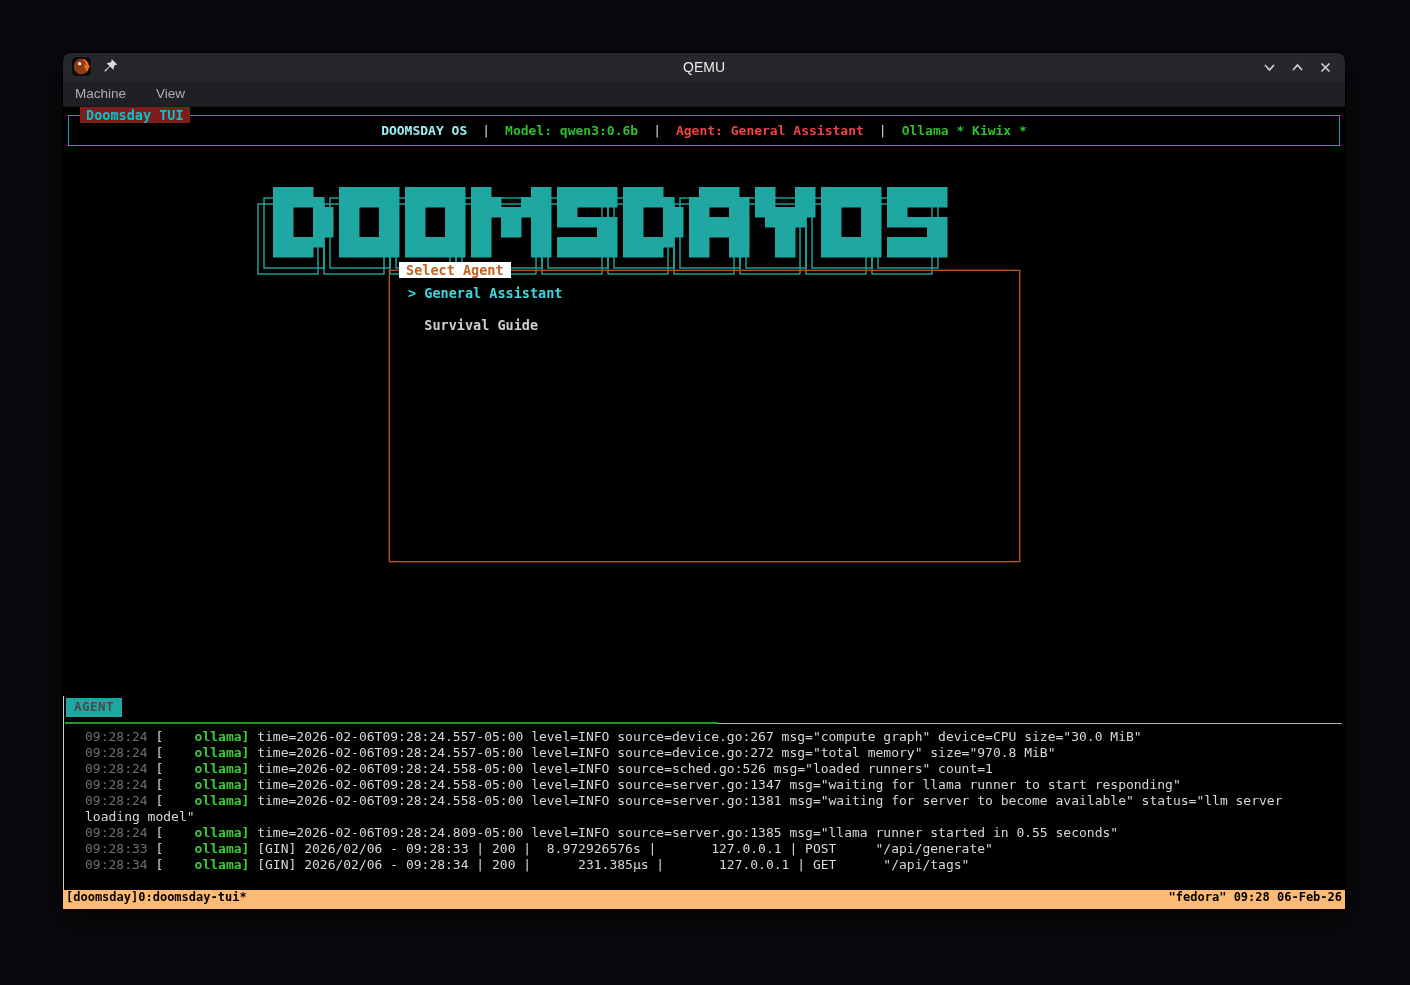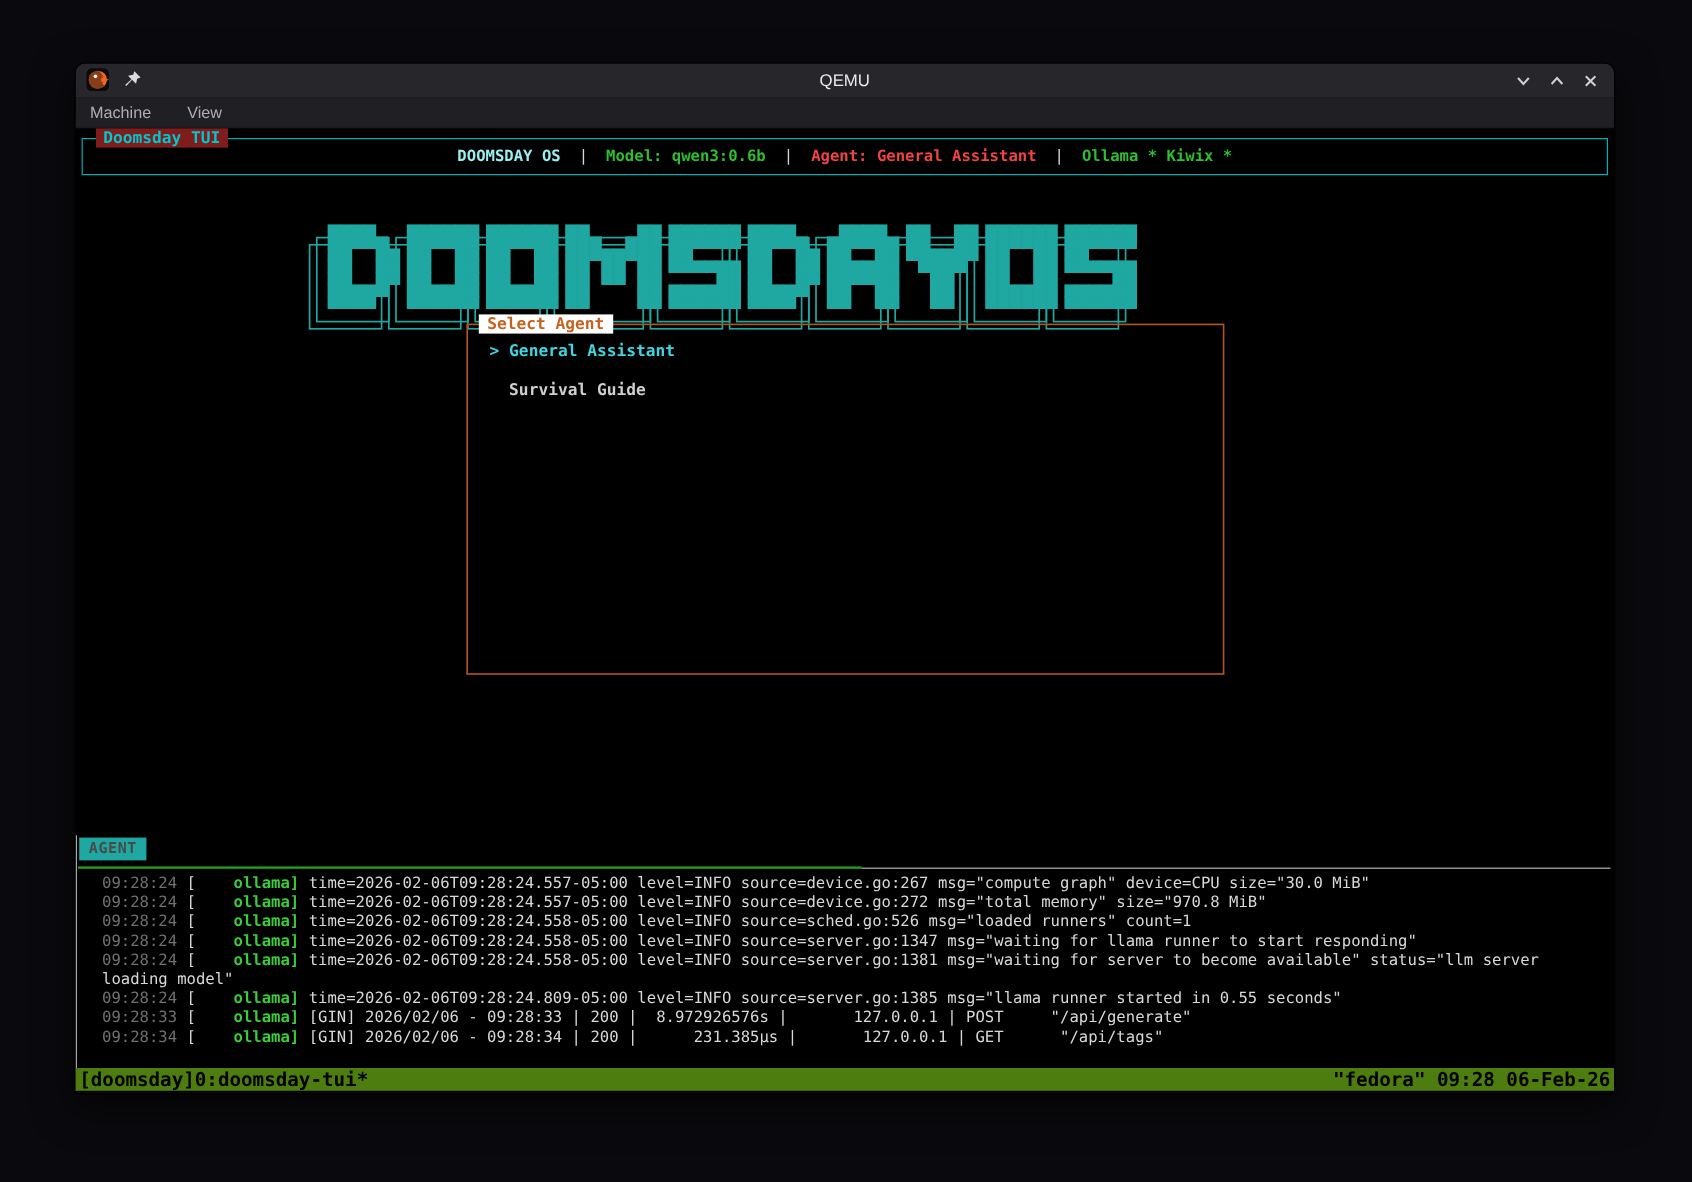--- a/index.html
+++ b/index.html
@@ -69,21 +69,21 @@
   
   .loglines { position:absolute; left:2px; top:622px; width:1278px; height:152px;
               overflow:hidden; font-size:13px; line-height:16px;margin-left:20px; }
   .logline { white-space:pre; }
   .lt { color:#707070; }
   .lw { color:#d8d8d8; }
   .lg { color:#3acc3a; font-weight:bold; }
 
   
   .tmuxbar { position:absolute; left:0; top:783px; width:1282px; height:19px;
-             background:#4d7c0f; color:#000; font-size:16px; font-weight:bold;
+             background:#fdba74; color:#000; font-size:12px; font-weight:bold;
              display:flex; justify-content:space-between; align-items:flex-start;
              padding:0 3px; white-space:pre; }
 </style>
 </head>
 <body>
 
 <div class="desktop">
   <div class="window">
 
     <div class="titlebar">

